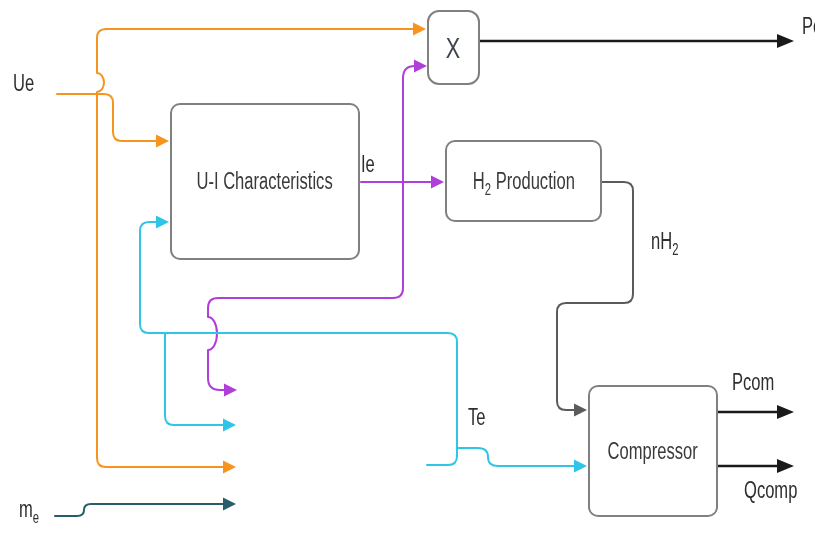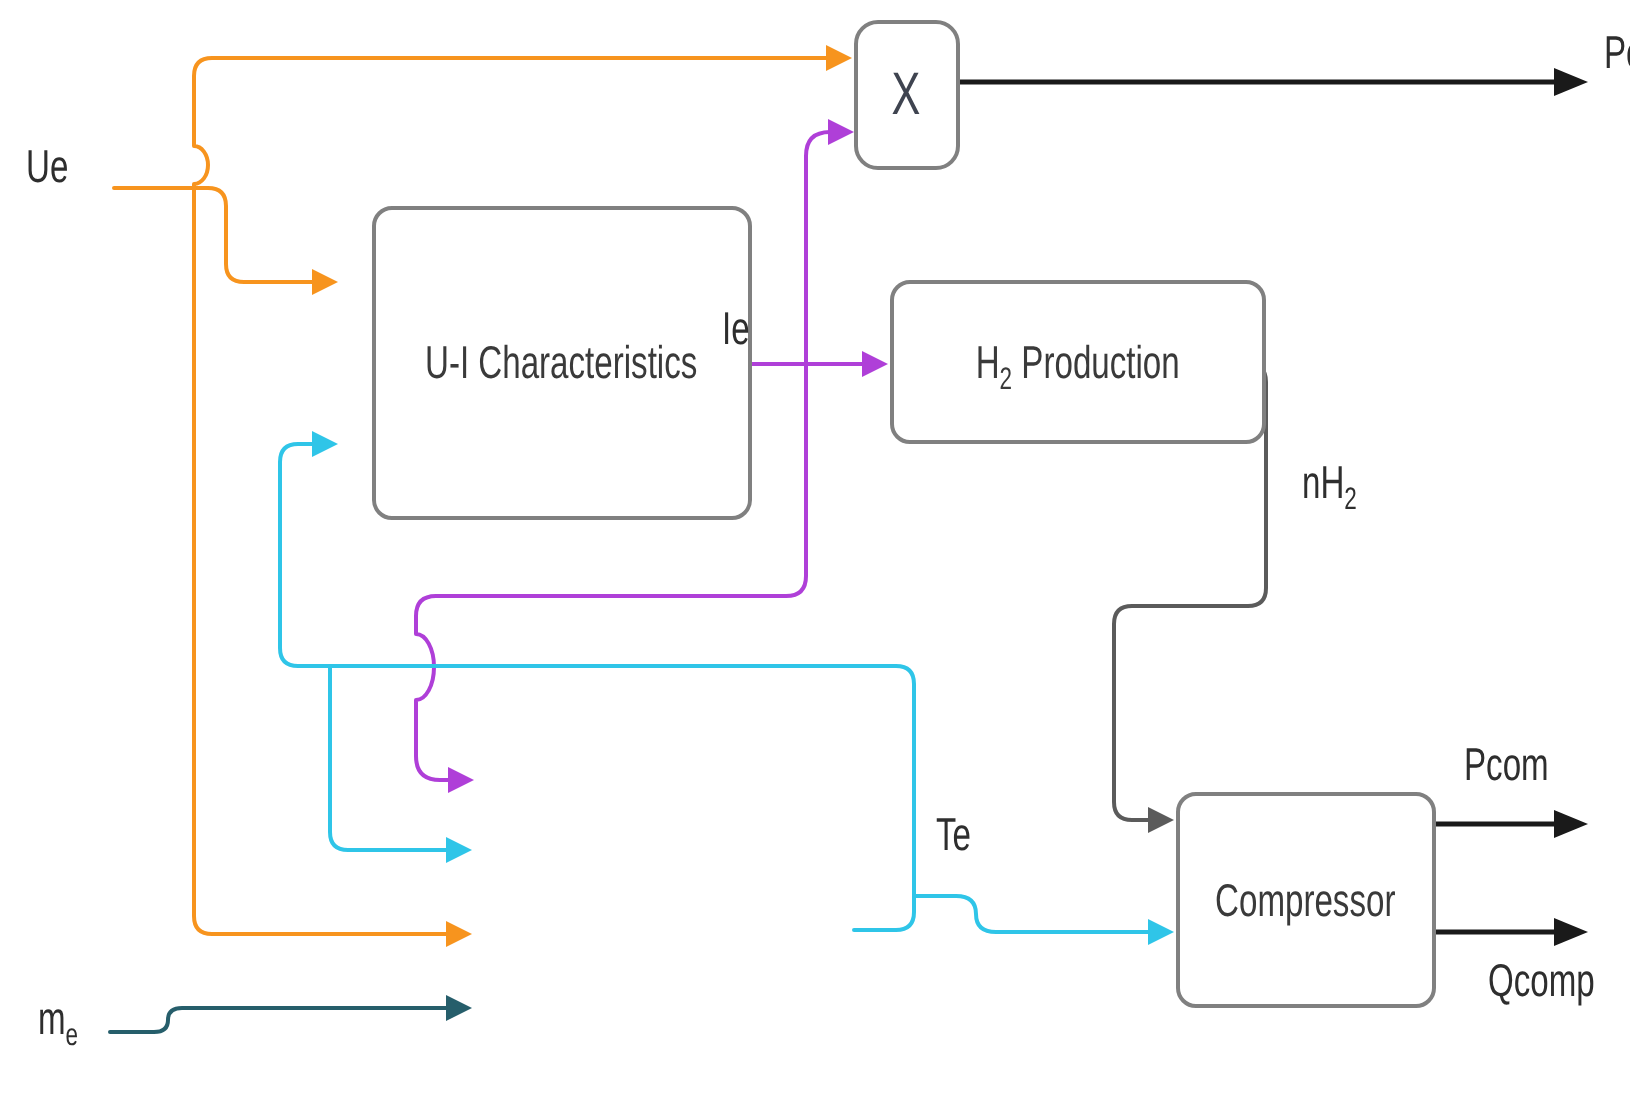--- a/index.html
+++ b/index.html
@@ -18,23 +18,23 @@
     white-space:nowrap;font-size:23px;line-height:1;
   }
   .sig{
     position:absolute;color:#2e2e2e;font-size:23px;line-height:1;white-space:nowrap;
   }
   .sig .txt{transform-origin:left center;}
   sub{font-size:68%;line-height:0;}
   #blk-mult{left:427px;top:10px;width:53px;height:75px;border-radius:12px;color:#3f4450;}
   #blk-mult .txt{font-size:30px;}
   #blk-ui{left:170px;top:103px;width:190px;height:157px;}
-  #blk-h2{left:445px;top:140px;width:188px;height:82px;}
+  #blk-h2{left:445px;top:140px;width:157px;height:82px;}
   #blk-thermal{left:237px;top:384px;width:190px;height:161px;}
-  #blk-comp{left:588px;top:385px;width:130px;height:108px;margin-top:11px;}
+  #blk-comp{left:588px;top:385px;width:130px;height:132px;}
   #lbl-ue{left:13px;top:72px;}
   #lbl-me{left:19px;top:498px;}
   #lbl-pe{left:802px;top:15px;text-align:center;}
   #lbl-ie{left:361px;top:153px;}
   #lbl-nh2{left:651px;top:230px;}
   #lbl-te{left:468px;top:406px;text-decoration:underline;}
   #lbl-pcom{left:732px;top:371px;}
   #lbl-qcomp{left:744px;top:479px;}
 </style>
 </head>
@@ -82,21 +82,21 @@
       <path d="M 794 41 L 777 34 L 777 48 Z" fill="#1A1A1A"></path>
       <path d="M 794 412 L 777 405 L 777 419 Z" fill="#1A1A1A"></path>
       <path d="M 794 466 L 777 459 L 777 473 Z" fill="#1A1A1A"></path>
     </g>
   </svg>
 
   <div class="block" id="blk-mult" style="border-color: rgb(128, 128, 128);">
     <span class="txt">X</span>
   </div>
 
-  <div class="block" id="blk-ui" style="border-color: rgb(128, 128, 128); margin-left: 16px;">
+  <div class="block" id="blk-ui" style="border-color: rgb(128, 128, 128);">
     <span class="txt">U-I Characteristics</span>
   </div>
 
   <div class="block" id="blk-h2" style="border-color: rgb(128, 128, 128);">
     <span class="txt"><span>H</span><sub>2</sub><span> Production</span></span>
   </div>
 
 
   <div class="block" id="blk-comp" style="border-color: rgb(128, 128, 128);">
     <span class="txt">Compressor</span>

